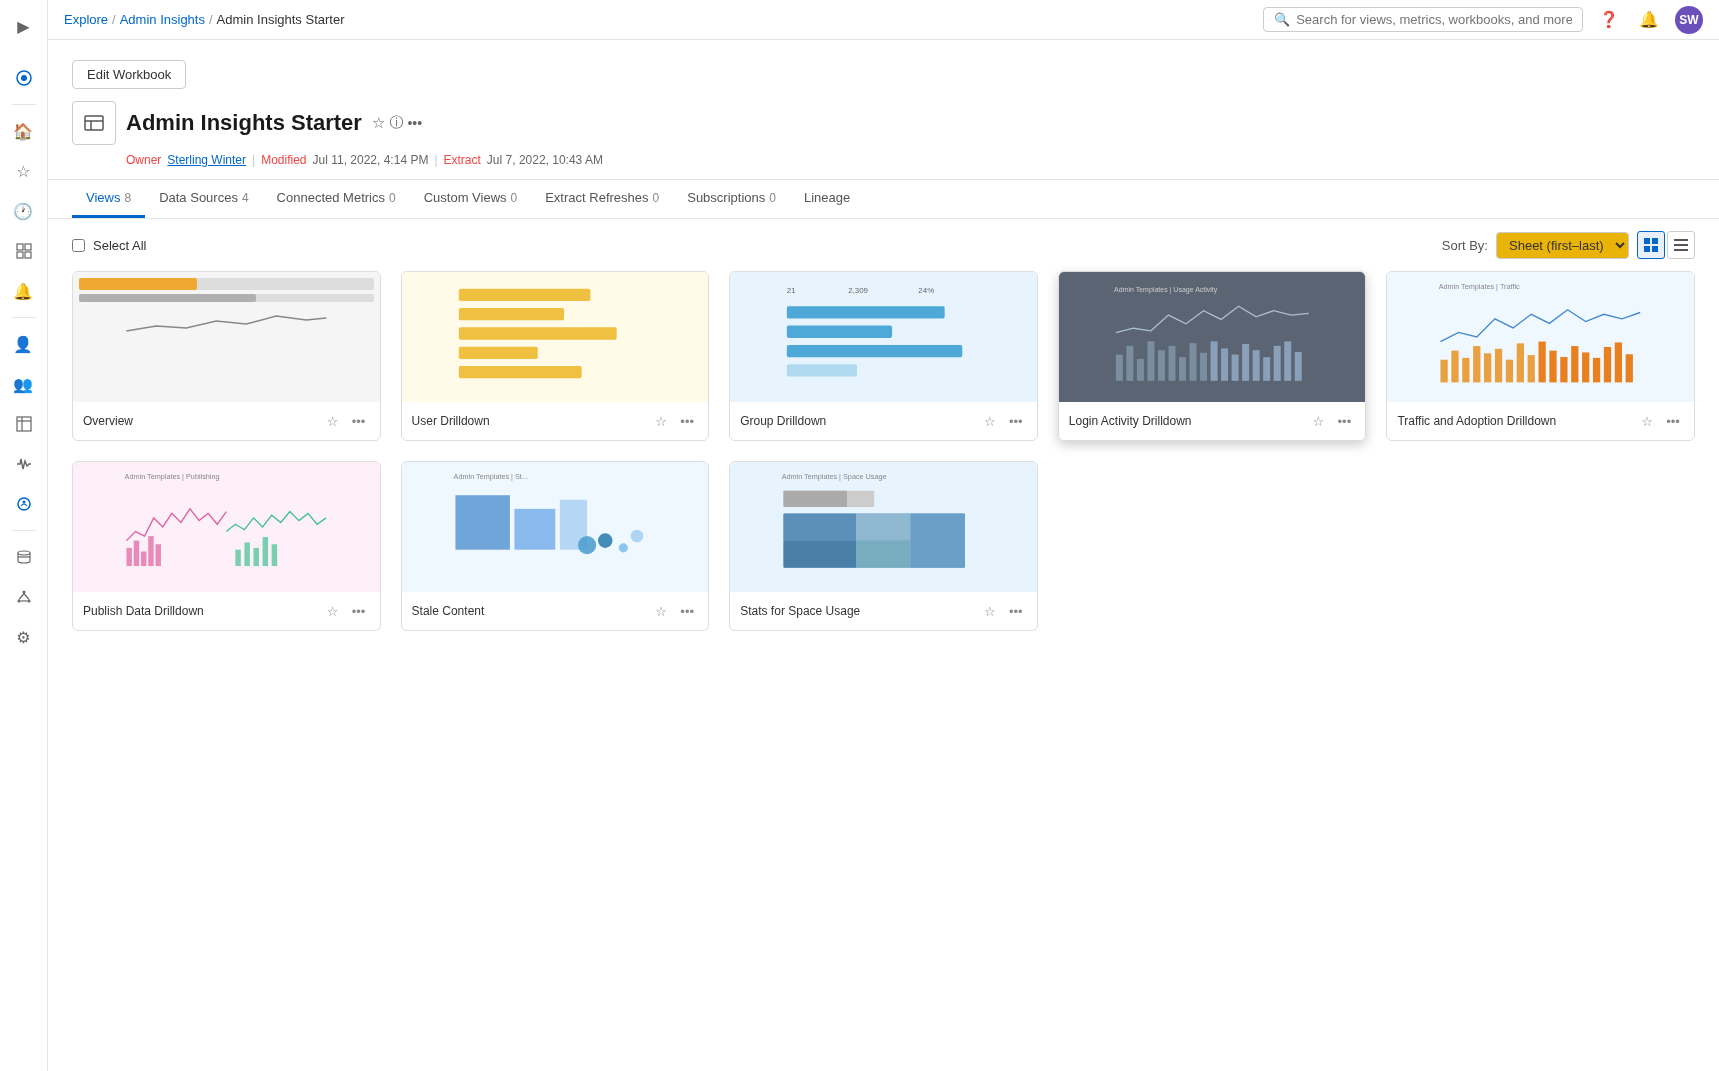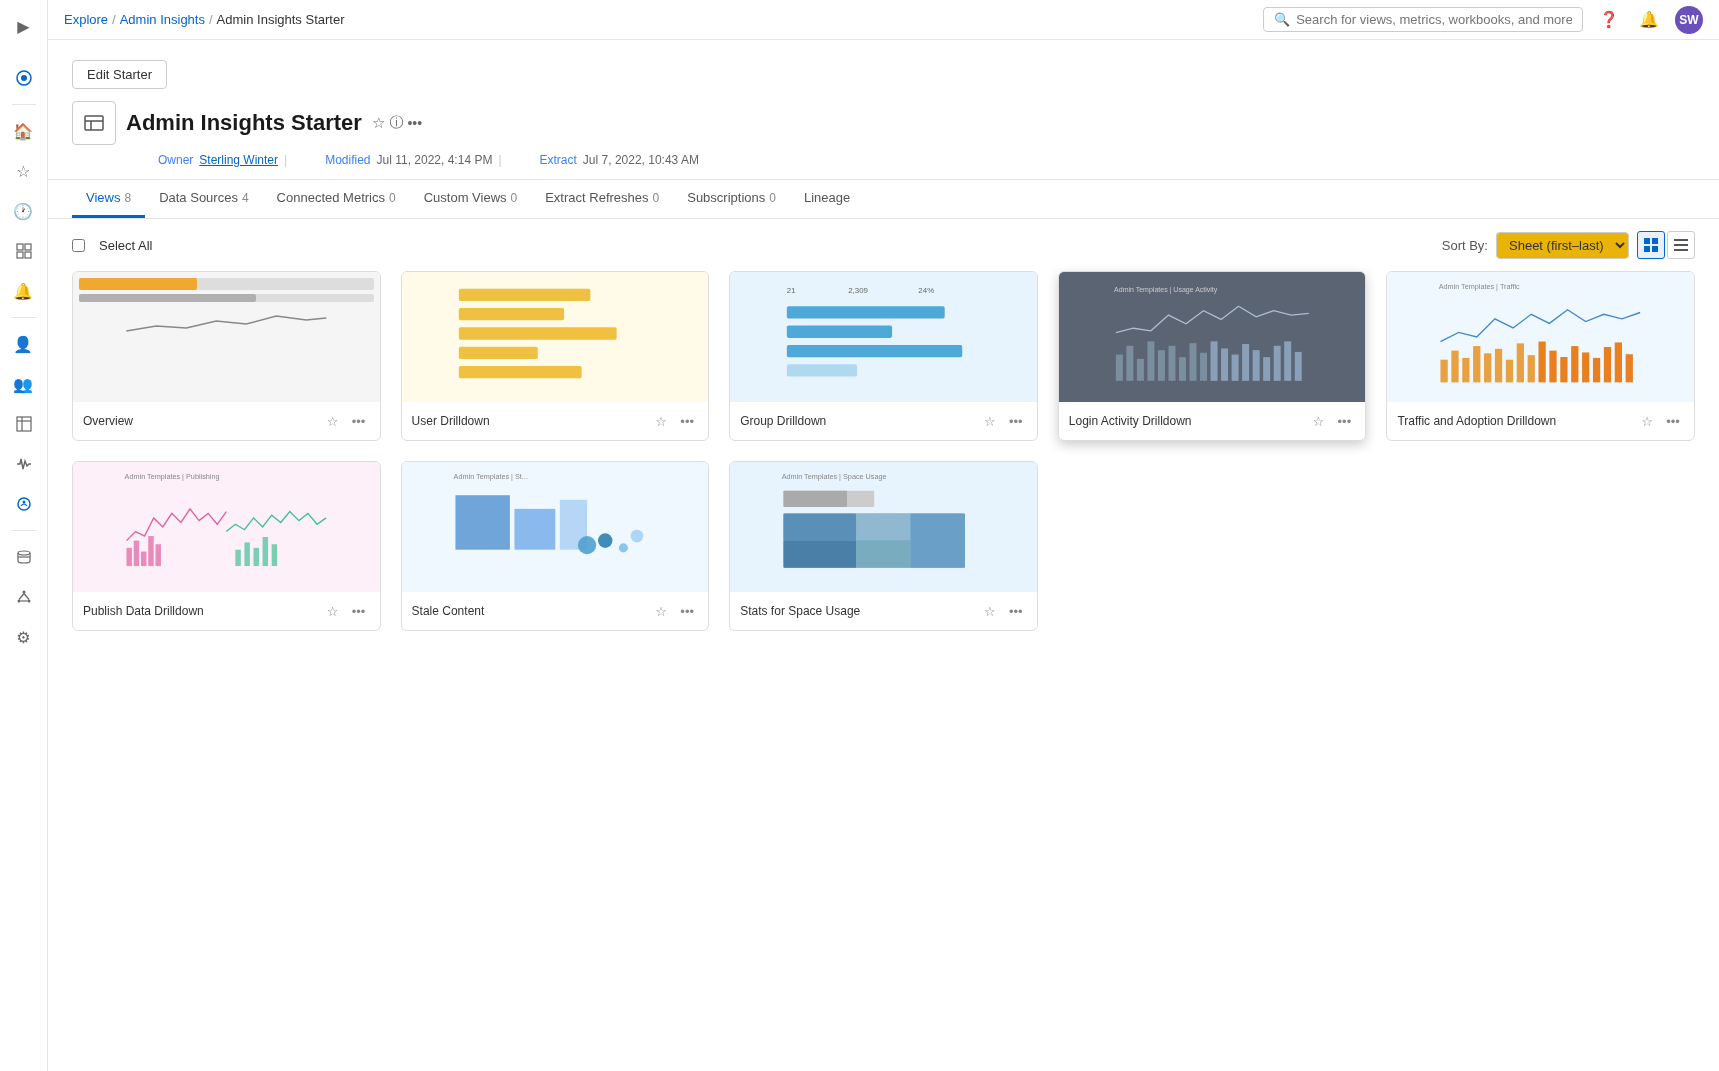--- a/index.html
+++ b/index.html
@@ -22,37 +22,37 @@
     .search-box input { border: none; outline: none; font-size: 13px; color: #333; width: 100%; background: transparent; text-align: right; }
     .nav-icon { width: 28px; height: 28px; display: flex; align-items: center; justify-content: center; border-radius: 50%; cursor: pointer; color: #666; font-size: 16px; }
     .avatar { width: 28px; height: 28px; border-radius: 50%; background: #6b4fbb; color: #fff; display: flex; align-items: center; justify-content: center; font-size: 12px; font-weight: bold; cursor: pointer; }
 
     
     .wb-header { padding: 20px 24px 12px; border-bottom: 1px solid #e5e5e5; }
     .wb-title-row { display: flex; align-items: center; gap: 10px; margin-bottom: 8px; }
     .wb-icon { width: 44px; height: 44px; border: 1px solid #ccc; border-radius: 4px; display: flex; align-items: center; justify-content: center; font-size: 20px; color: #555; flex-shrink: 0; }
     .wb-title { font-size: 22px; font-weight: 600; color: #1a1a1a; }
     .wb-meta { display: flex; align-items: center; gap: 6px; font-size: 12px; color: #666; margin-left: 54px; }
-    .wb-meta .label { color: #3b82f6; margin-left: 32px; }
+    .wb-meta .label { color: #ef4444; }
     .wb-meta .owner { color: #0066cc; cursor: pointer; }
     .wb-meta-sep { color: #ccc; }
     .wb-actions { display: flex; align-items: center; gap: 4px; }
     .action-icon { color: #666; cursor: pointer; font-size: 15px; }
     .edit-btn { padding: 6px 14px; border: 1px solid #ccc; border-radius: 4px; background: #fff; cursor: pointer; font-size: 13px; color: #333; }
     .edit-section { padding: 12px 24px; }
 
     
     .tabs { display: flex; align-items: center; border-bottom: 1px solid #e5e5e5; padding: 0 24px; gap: 0; }
     .tab { padding: 10px 14px; cursor: pointer; font-size: 13px; color: #555; border-bottom: 3px solid transparent; white-space: nowrap; }
     .tab.active { color: #0066cc; border-bottom-color: #0066cc; font-weight: 500; }
     .tab-count { margin-left: 4px; color: #888; font-size: 12px; }
 
     
     .toolbar { display: flex; align-items: center; justify-content: space-between; padding: 12px 24px; }
-    .select-all { display: flex; align-items: center; gap: 14px; font-size: 13px; cursor: pointer; color: #333; }
+    .select-all { display: flex; align-items: center; gap: 8px; font-size: 13px; cursor: pointer; color: #333; }
     .sort-area { display: flex; align-items: center; gap: 8px; font-size: 13px; color: #555; }
     .sort-select { border: 1px solid #ccc; border-radius: 4px; padding: 4px 8px; font-size: 13px; cursor: pointer; background: #eab308; color: #333; }
     .view-toggle { display: flex; gap: 2px; }
     .view-btn { width: 28px; height: 28px; display: flex; align-items: center; justify-content: center; border: 1px solid #ccc; border-radius: 3px; cursor: pointer; color: #555; font-size: 14px; background: #fff; }
     .view-btn.active { background: #e8f0fc; color: #0066cc; border-color: #0066cc; }
 
     
     .grid { display: grid; grid-template-columns: repeat(5, 1fr); gap: 20px; padding: 0 24px 24px; }
     .card { border: 1px solid #ddd; border-radius: 6px; overflow: hidden; cursor: pointer; }
     .card.hovered { box-shadow: 0 4px 12px rgba(0,0,0,0.2); }
@@ -146,21 +146,21 @@
         <input type="text" placeholder="Search for views, metrics, workbooks, and more" style="">
       </div>
       <div class="nav-icon">❓</div>
       <div class="nav-icon">🔔</div>
       <div class="avatar">SW</div>
     </div>
   </div>
 
   <div class="wb-header">
     <div class="edit-section" style="padding:0 0 12px 0;">
-      <button class="edit-btn">Edit Starter</button>
+      <button class="edit-btn">Edit Workbook</button>
     </div>
     <div class="wb-title-row">
       <div class="wb-icon">
         <svg width="22" height="22" viewBox="0 0 22 22">
             <rect x="2" y="4" width="18" height="14" rx="1" fill="none" stroke="#555" stroke-width="1.5"></rect>
             <line x1="2" y1="9" x2="20" y2="9" stroke="#555" stroke-width="1.5"></line>
             <line x1="8" y1="9" x2="8" y2="18" stroke="#555" stroke-width="1.5"></line>
           </svg>
       </div>
       <h1 class="wb-title">Admin Insights Starter</h1>

